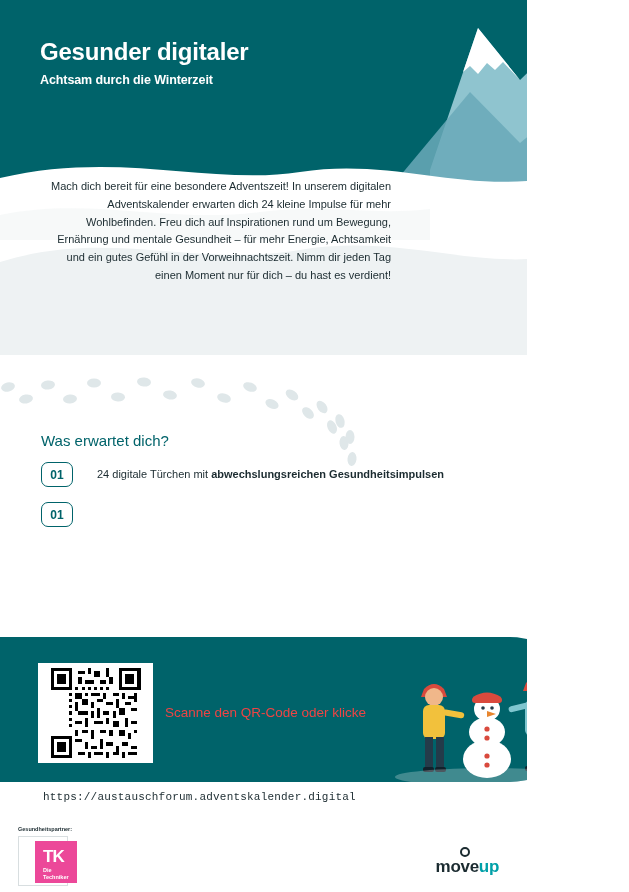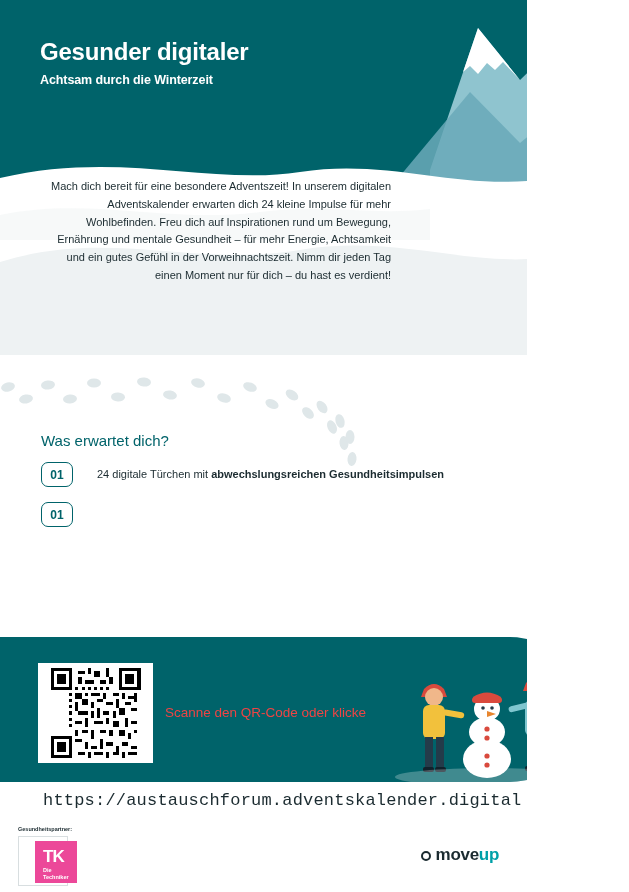--- a/index.html
+++ b/index.html
@@ -65,41 +65,41 @@
   }
   .qr-canvas{width:105px;height:90px;display:block;}
   .cta-text{
     position:absolute;left:165px;top:696px;width:250px;z-index:4;
     color:#ef4444;font-size:13.5px;font-weight:normal;line-height:1.35;margin-top:8px;
   }
 
   .url{
     position:absolute;left:43px;top:791px;
     font-family:"Liberation Mono", monospace;
-    font-size:17px;color:#1b2b30;letter-spacing:0.2px;
+    font-size:11px;color:#1b2b30;letter-spacing:0.2px;
   }
 
   
   .footer-label{
     position:absolute;left:18px;top:826px;font-size:5.5px;color:#1b2b30;font-weight:bold;
   }
   .tk-logo{
     position:absolute;left:18px;top:836px;width:50px;height:50px;
     background:#ffffff;border:1px solid #d8dee0;box-sizing:border-box;
   }
   .tk-inner{position:absolute;left:16px;top:4px;width:42px;height:42px;background:#ec4899;}
   .tk-k{
     position:absolute;left:8px;top:6px;color:#ffffff;font-size:17px;font-weight:bold;
     letter-spacing:-1px;
   }
   .tk-sub{
     position:absolute;left:8px;top:26px;color:#ffffff;font-size:5.5px;font-weight:bold;line-height:1.25;
   }
   .moveup{
-    position:absolute;right:28px;top:845px;display:flex;align-items:center;
+    position:absolute;right:28px;top:845px;display:flex;align-items:center;flex-direction:column;
   }
   .moveup .mu-dot{
     width:10px;height:10px;border-radius:50%;border:2.5px solid #1b2b30;
     box-sizing:border-box;margin-right:5px;margin-top:2px;
   }
   .moveup .mu-text{font-size:17px;font-weight:bold;color:#1b2b30;letter-spacing:-0.3px;}
   .moveup .mu-up{color:#00a0a8;}
 
   
   .footer-rule{

